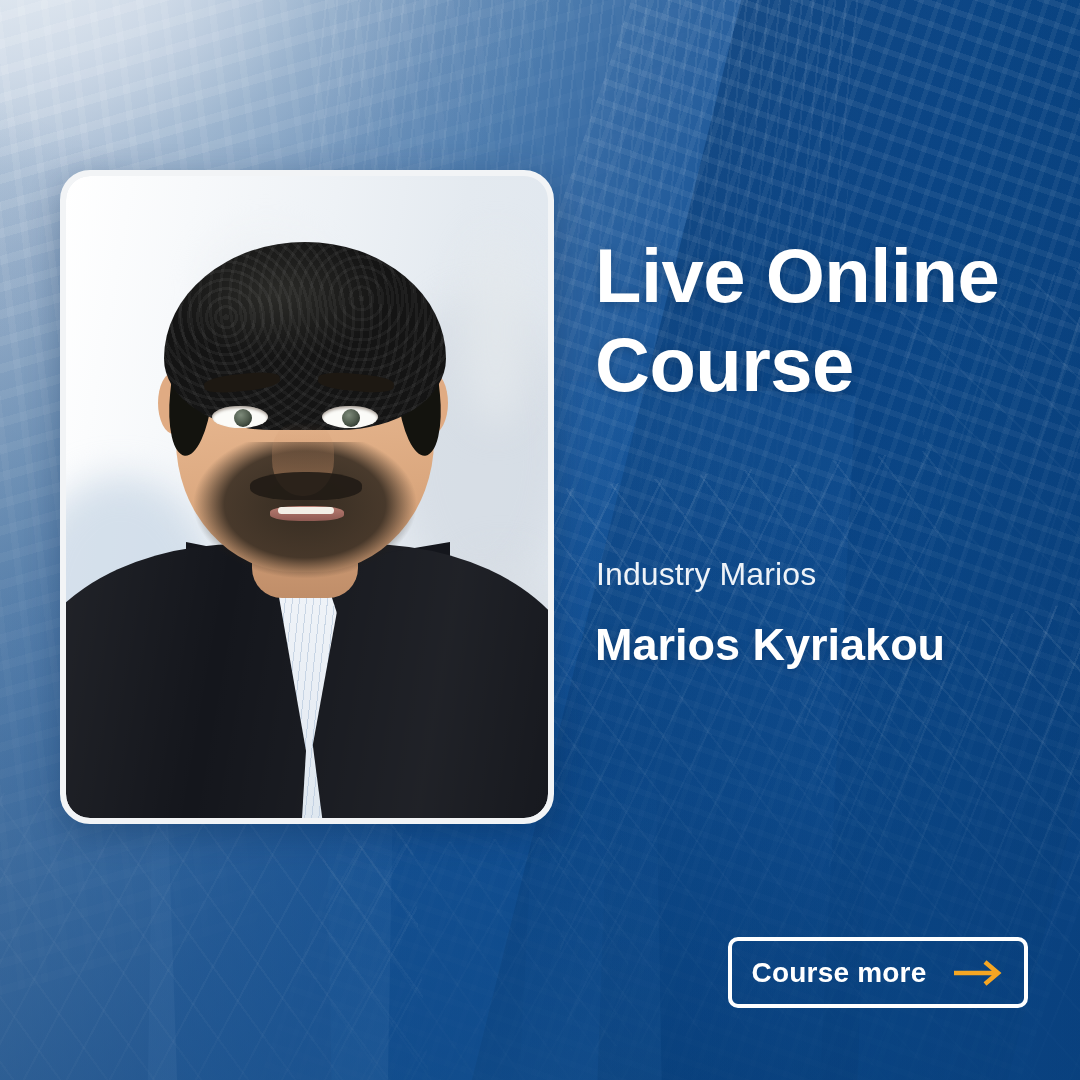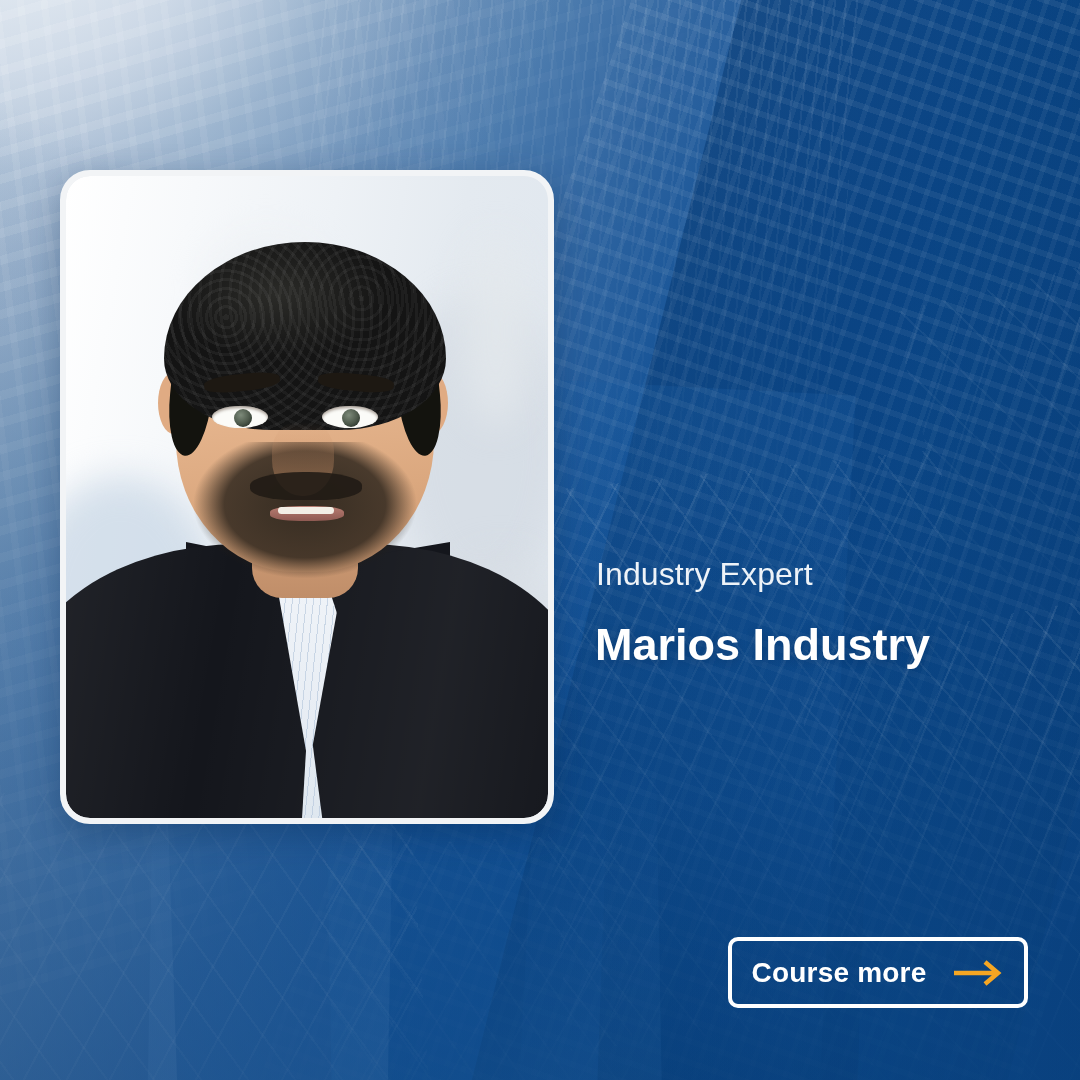--- a/index.html
+++ b/index.html
@@ -533,22 +533,23 @@
         <div class="iris-l"></div>
         <div class="iris-r"></div>
         <div class="nose"></div>
         <div class="moustache"></div>
         <div class="mouth"></div>
         <div class="teeth"></div>
       </div>
     </div>
   </div>
 
-  <div class="eyebrow">Industry Expert</div>
-  <div class="speaker-name">Marios Industry</div>
+  <div class="title">Live Online Course</div>
+  <div class="eyebrow">Industry Marios</div>
+  <div class="speaker-name">Marios Kyriakou</div>
 
   <div class="cta">
     <span class="cta-label">Course more</span>
     <svg class="cta-arrow" width="52" height="28" viewBox="0 0 52 28" fill="none" aria-hidden="true">
       <path d="M2 14 H46 M33 3 L46 14 L33 25" stroke="#F5A623" stroke-width="4.5" stroke-linecap="butt" stroke-linejoin="miter"></path>
     </svg>
   </div>
 
 </div>
 

